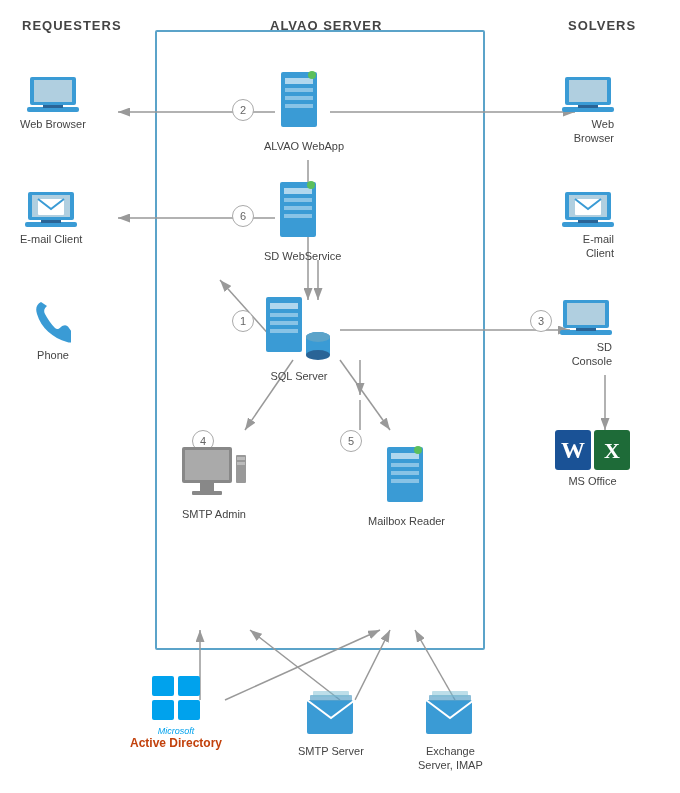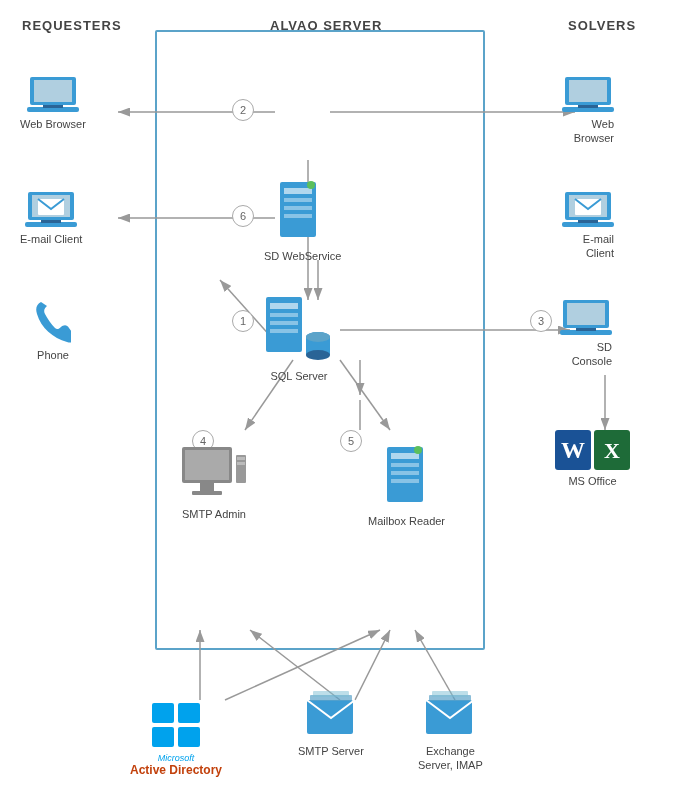--- a/index.html
+++ b/index.html
@@ -173,20 +173,31 @@
     <span class="icon-label">E-mail Client</span>
   </div>
 
   <div class="icon-block" style="left:35px; top:300px;">
     <svg width="36" height="44" viewBox="0 0 36 44">
       <path d="M6 2 C2 4 0 8 2 14 C6 28 18 38 32 42 C38 44 42 40 40 36 L34 28 C32 24 28 25 26 27 C24 29 22 30 20 28 C16 24 12 18 10 14 C8 10 10 8 12 6 Z" fill="#3a9bd5"></path>
     </svg>
     <span class="icon-label">Phone</span>
   </div>
 
+  <div class="icon-block" style="left:264px; top:70px;">
+    <svg width="50" height="65" viewBox="0 0 50 65">
+      <rect x="2" y="2" width="36" height="55" rx="2" fill="#3a9bd5"></rect>
+      <rect x="6" y="8" width="28" height="6" fill="white" opacity="0.6"></rect>
+      <rect x="6" y="18" width="28" height="4" fill="white" opacity="0.4"></rect>
+      <rect x="6" y="26" width="28" height="4" fill="white" opacity="0.4"></rect>
+      <rect x="6" y="34" width="28" height="4" fill="white" opacity="0.4"></rect>
+      <circle cx="33" cy="5" r="4" fill="#5cbf5c"></circle>
+    </svg>
+    <span class="icon-label">ALVAO WebApp</span>
+  </div>
 
   <div class="icon-block" style="left:264px; top:180px;">
     <svg width="50" height="65" viewBox="0 0 50 65">
       <rect x="2" y="2" width="36" height="55" rx="2" fill="#3a9bd5"></rect>
       <rect x="6" y="8" width="28" height="6" fill="white" opacity="0.6"></rect>
       <rect x="6" y="18" width="28" height="4" fill="white" opacity="0.4"></rect>
       <rect x="6" y="26" width="28" height="4" fill="white" opacity="0.4"></rect>
       <rect x="6" y="34" width="28" height="4" fill="white" opacity="0.4"></rect>
       <circle cx="33" cy="5" r="4" fill="#5cbf5c"></circle>
     </svg>
@@ -279,21 +290,21 @@
       </svg>
 
       <svg width="36" height="40" viewBox="0 0 36 40">
         <rect x="0" y="0" width="36" height="40" rx="3" fill="#1e6b38"></rect>
         <text x="18" y="28" text-anchor="middle" font-size="22" font-weight="bold" fill="white" font-family="Times New Roman,serif">X</text>
       </svg>
     </div>
     <span class="icon-label">MS Office</span>
   </div>
 
-  <div class="icon-block" style="left:130px; top:697px;">
+  <div class="icon-block" style="left:130px; top:670px;">
     <svg width="52" height="52" viewBox="0 0 52 52">
 
       <rect x="2" y="6" width="22" height="20" rx="2" fill="#00a2ed"></rect>
       <rect x="28" y="6" width="22" height="20" rx="2" fill="#00a2ed"></rect>
       <rect x="2" y="30" width="22" height="20" rx="2" fill="#00a2ed"></rect>
       <rect x="28" y="30" width="22" height="20" rx="2" fill="#00a2ed"></rect>
     </svg>
     <div style="display:flex; flex-direction:column; align-items:center;">
       <span style="font-size:9px; color:#00a2ed; font-style:italic;">Microsoft</span>
       <span class="icon-label" style="font-weight:bold; color:#c2410c; font-size:12px;">Active Directory</span>

